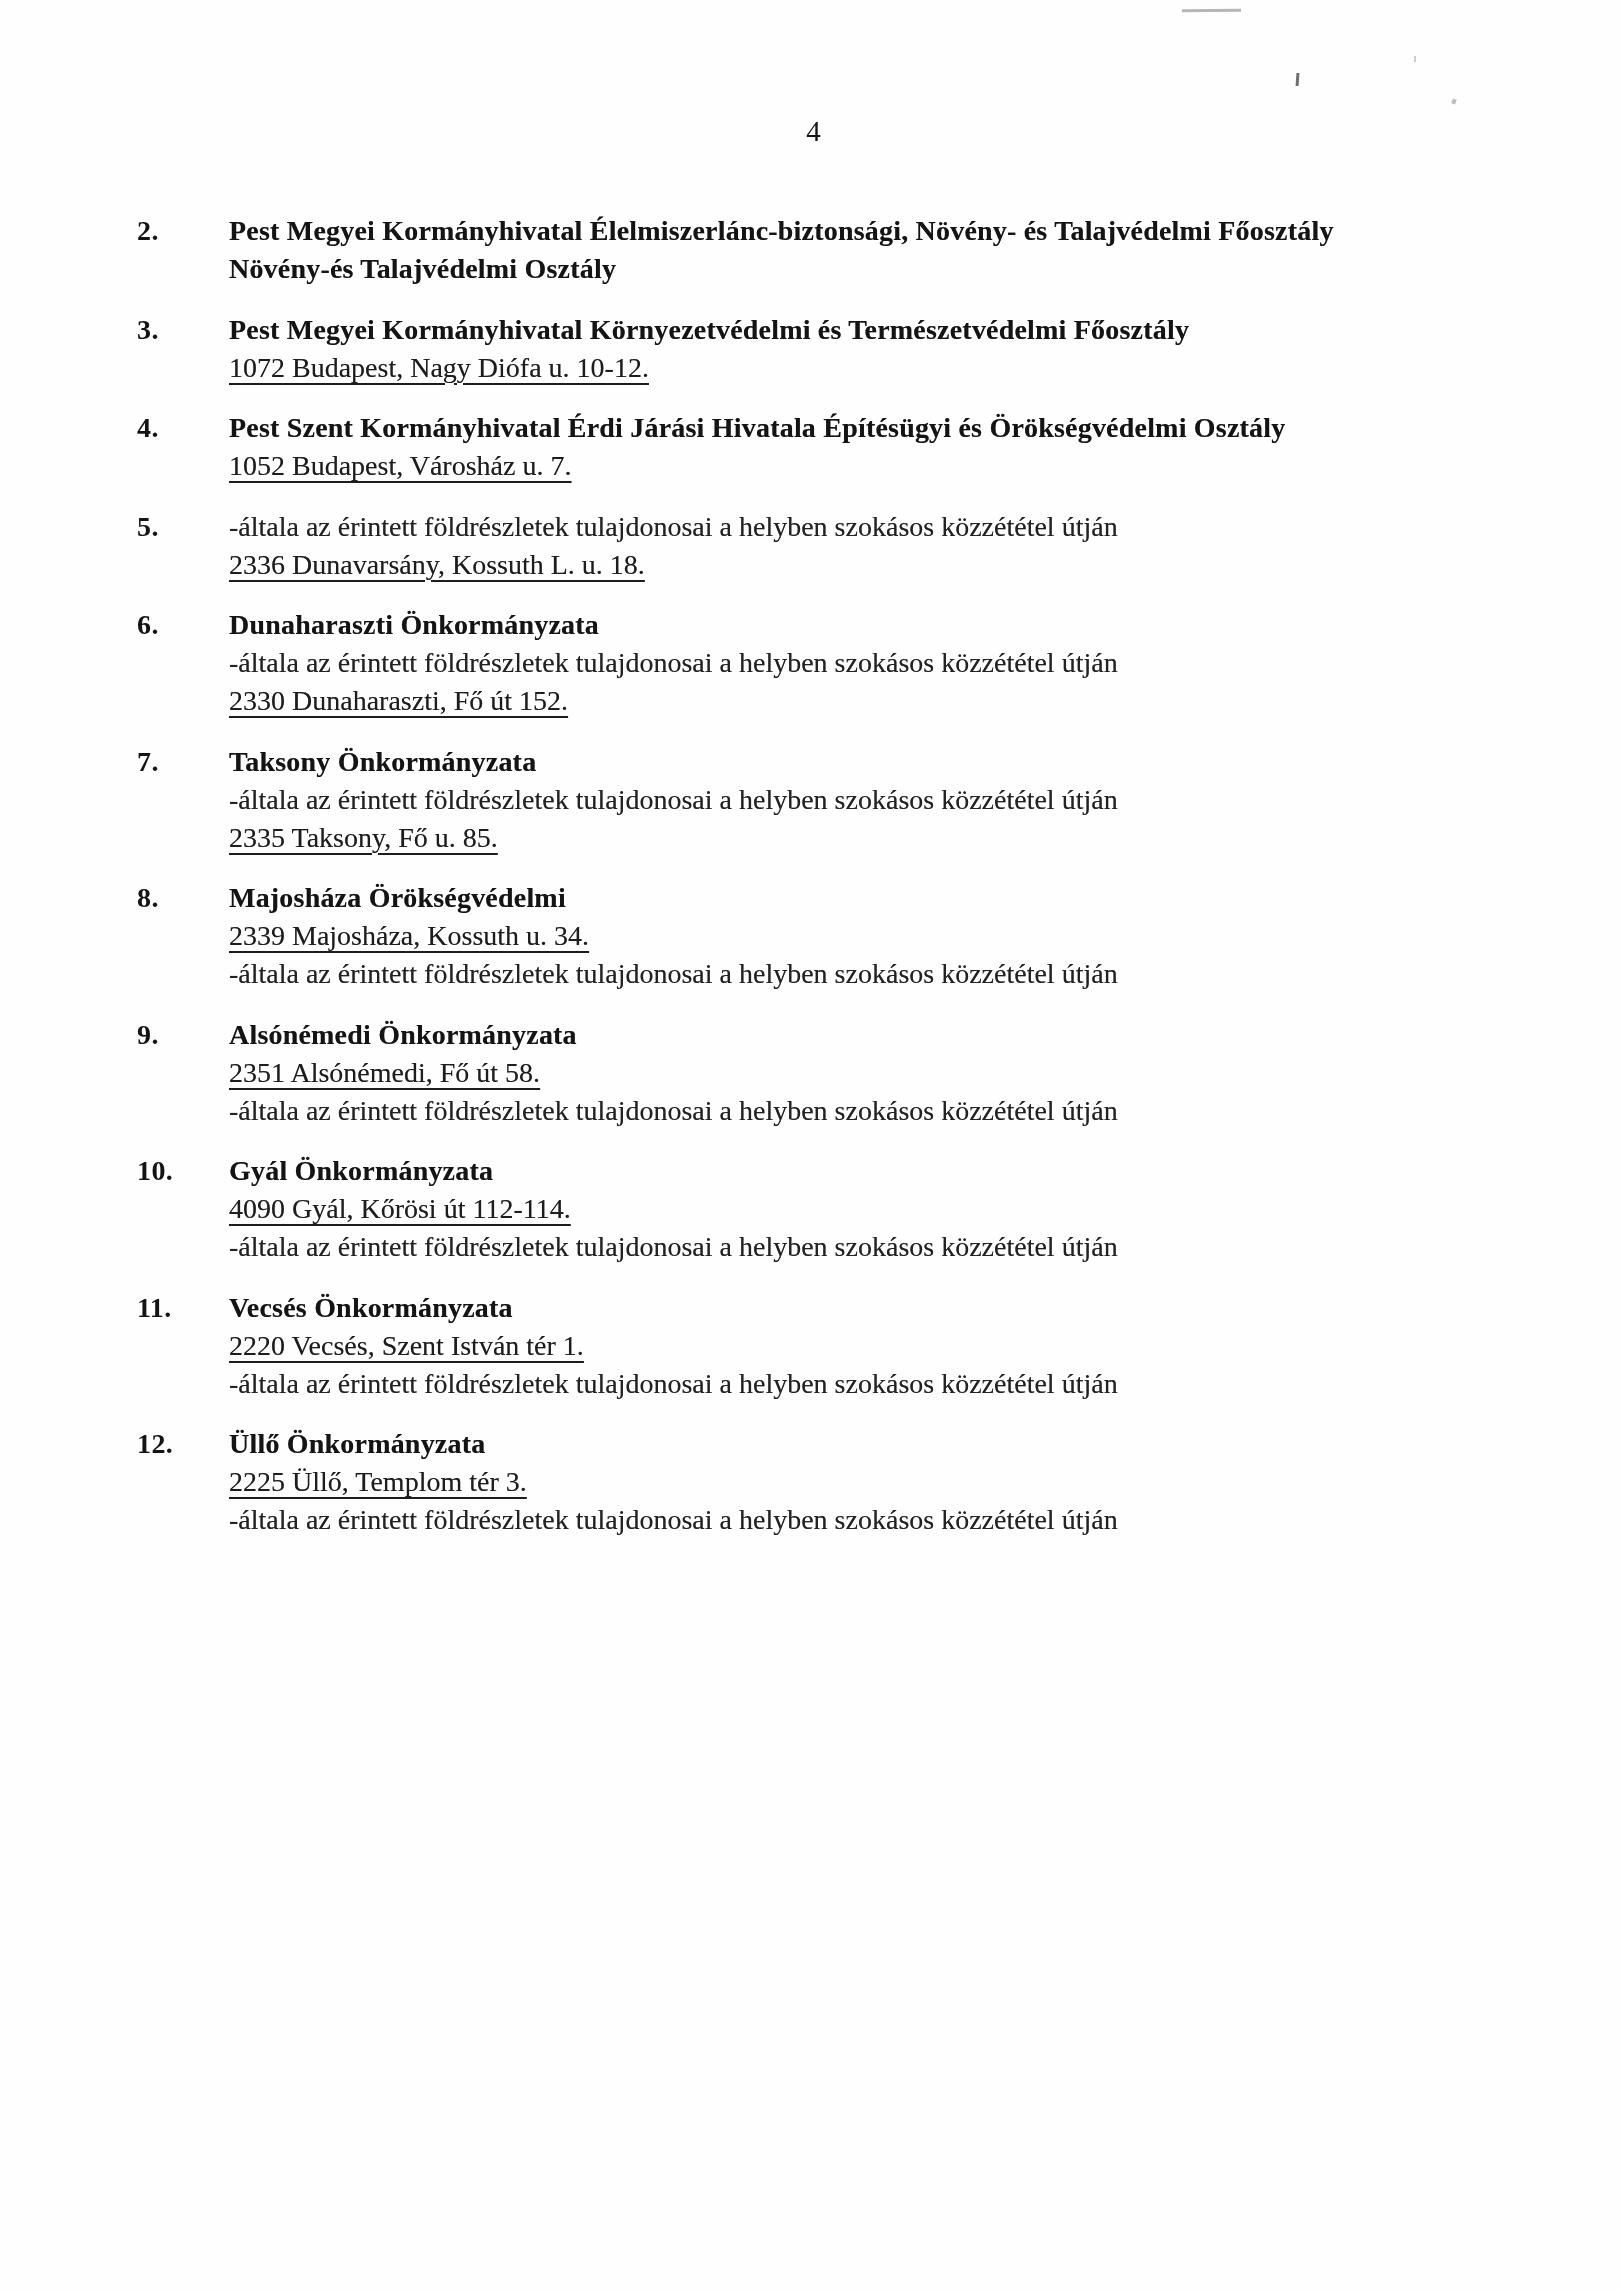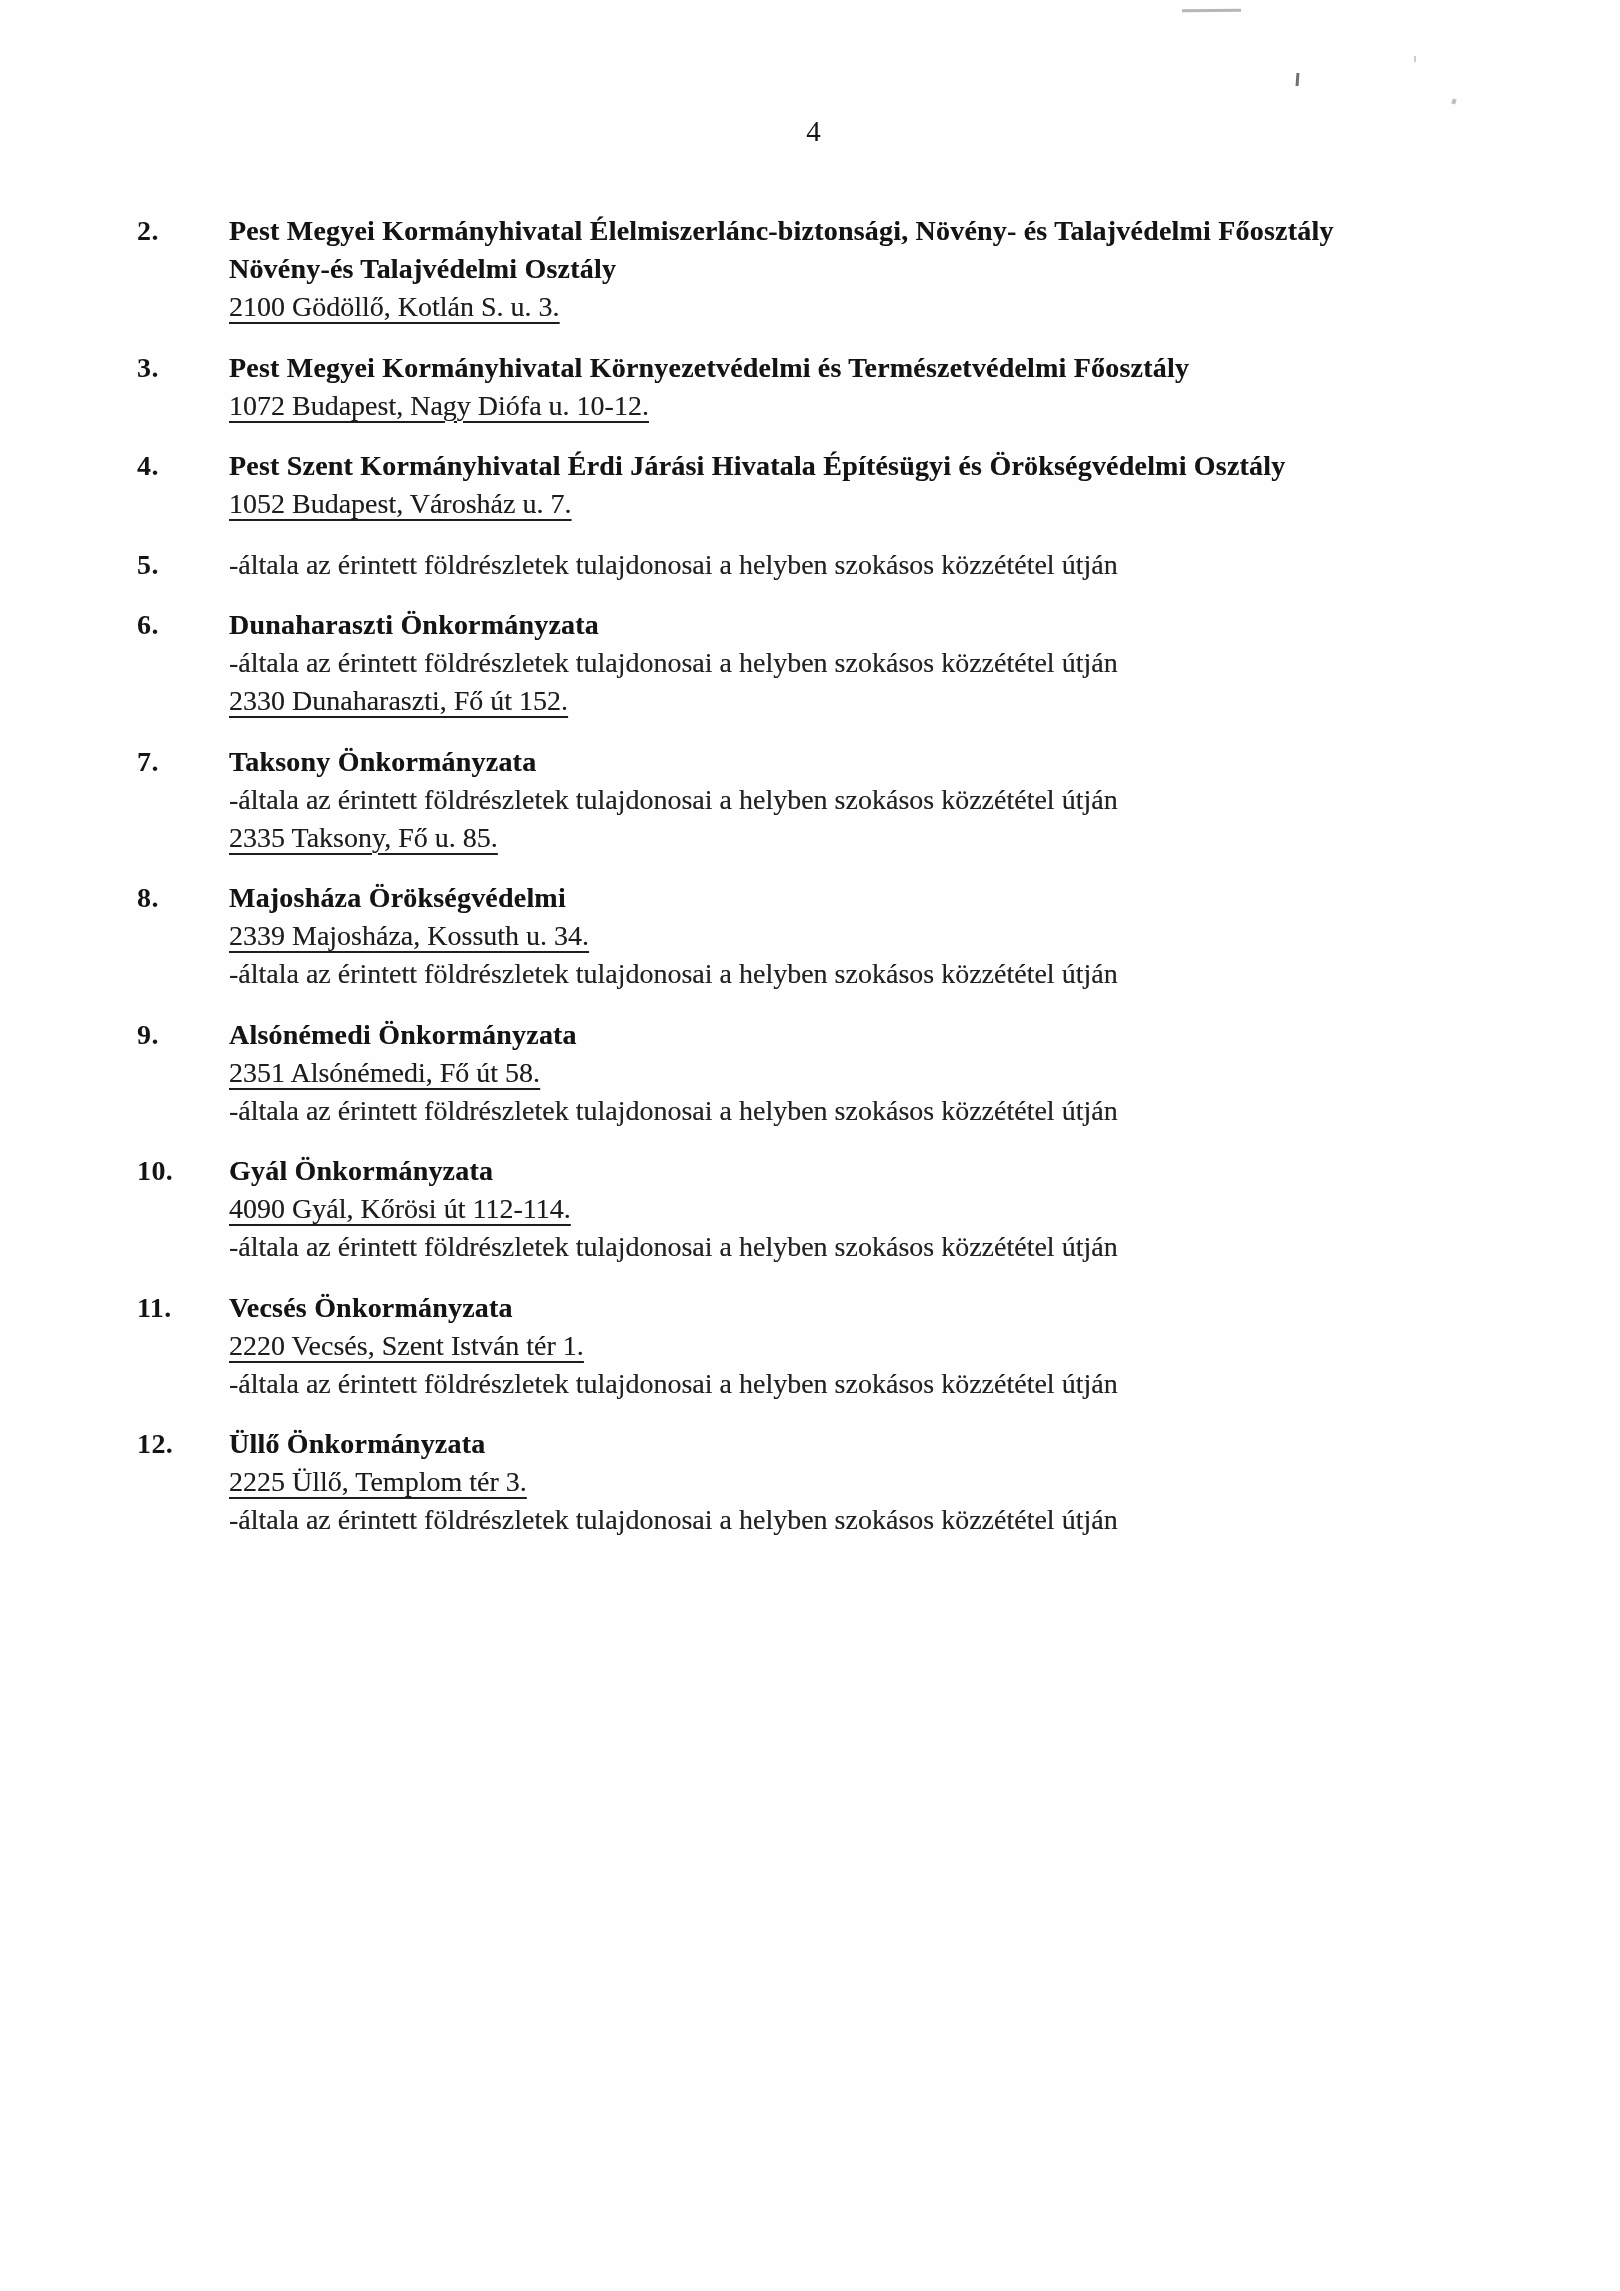--- a/index.html
+++ b/index.html
@@ -85,21 +85,20 @@
 
   <div class="page-number">4</div>
 
   <div class="doc">
 
     <div class="item">
       <div class="num">2.</div>
       <div class="lines">
         <div class="line title">Pest Megyei Kormányhivatal Élelmiszerlánc-biztonsági, Növény- és Talajvédelmi Főosztály</div>
         <div class="line title">Növény-és Talajvédelmi Osztály</div>
-        <div class="line address">2100 Gödöllő, Kotlán S. u. 3.</div>
       </div>
     </div>
 
     <div class="item">
       <div class="num">3.</div>
       <div class="lines">
         <div class="line title">Pest Megyei Kormányhivatal Környezetvédelmi és Természetvédelmi Főosztály</div>
         <div class="line address">1072 Budapest, Nagy Diófa u. 10-12.</div>
       </div>
     </div>
@@ -109,20 +108,21 @@
       <div class="lines">
         <div class="line title">Pest Szent Kormányhivatal Érdi Járási Hivatala Építésügyi és Örökségvédelmi Osztály</div>
         <div class="line address">1052 Budapest, Városház u. 7.</div>
       </div>
     </div>
 
     <div class="item">
       <div class="num">5.</div>
       <div class="lines">
         <div class="line note">-általa az érintett földrészletek tulajdonosai a helyben szokásos közzététel útján</div>
+        <div class="line address">2336 Dunavarsány, Kossuth L. u. 18.</div>
       </div>
     </div>
 
     <div class="item">
       <div class="num">6.</div>
       <div class="lines">
         <div class="line title">Dunaharaszti Önkormányzata</div>
         <div class="line note">-általa az érintett földrészletek tulajdonosai a helyben szokásos közzététel útján</div>
         <div class="line address">2330 Dunaharaszti, Fő út 152.</div>
       </div>

